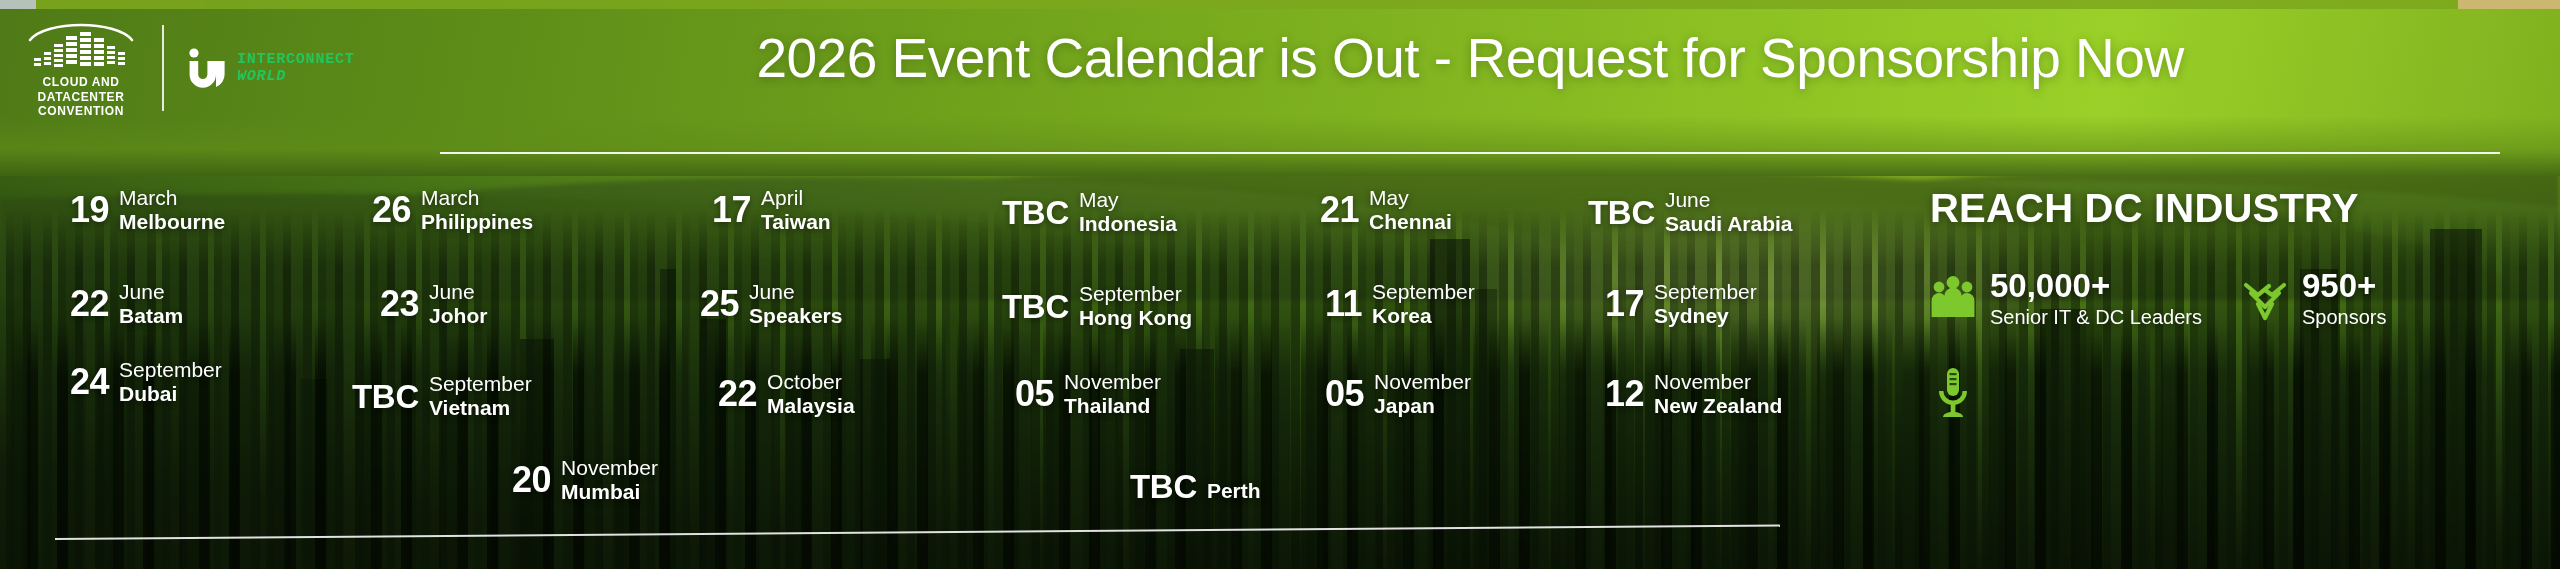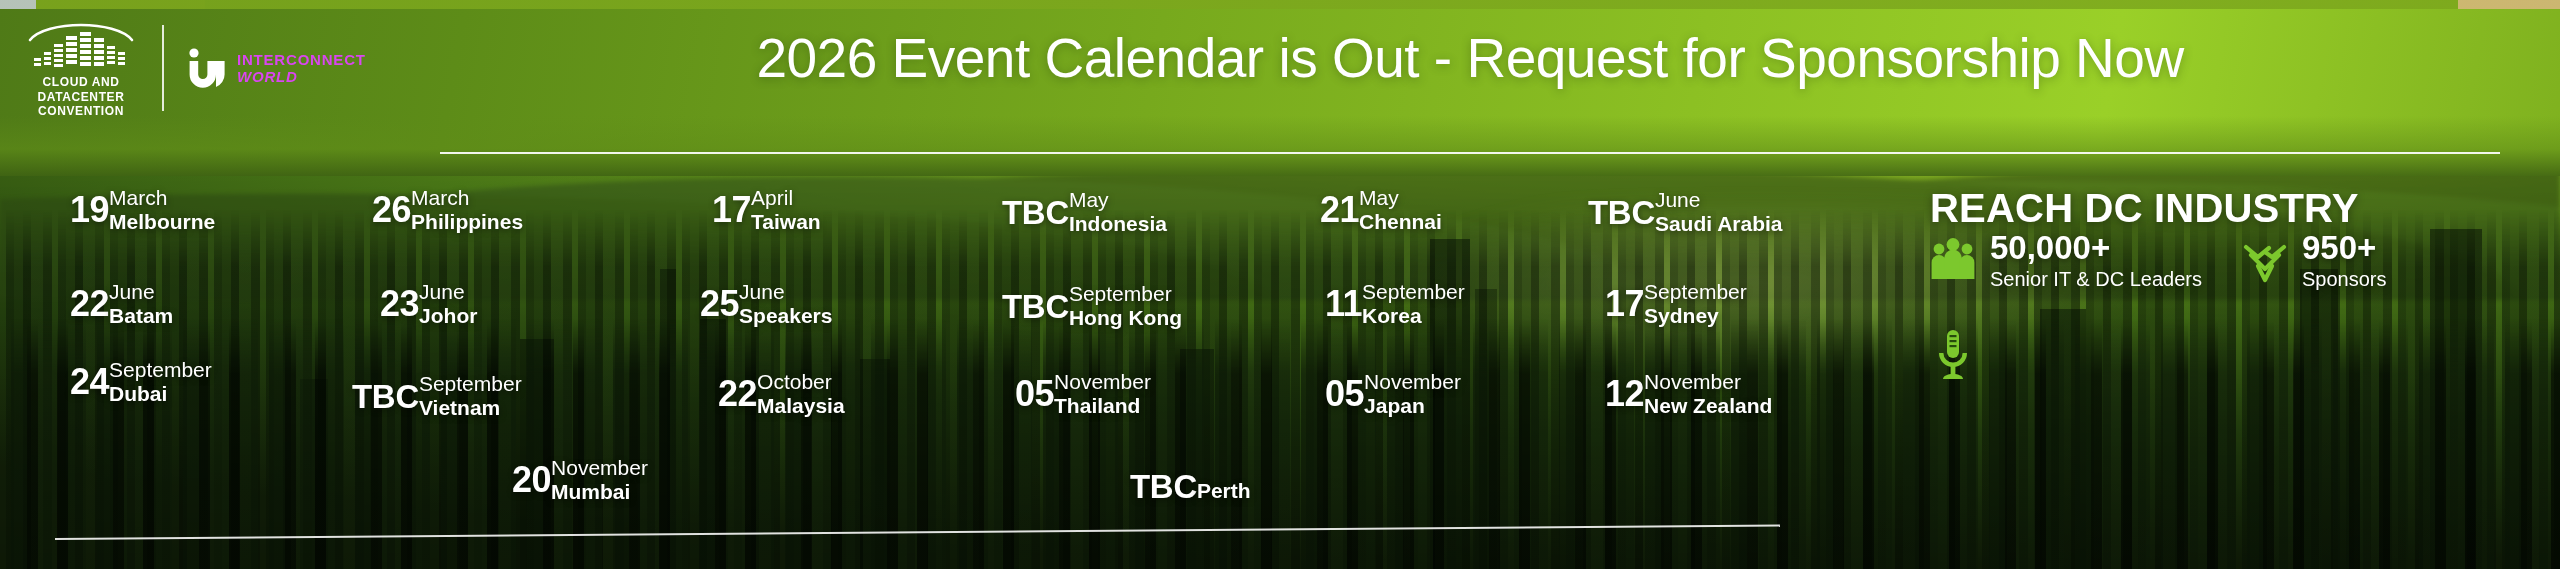--- a/index.html
+++ b/index.html
@@ -77,51 +77,51 @@
     opacity:.85;
   }
   
   .logo-lockup{position:absolute;left:22px;top:18px;display:flex;align-items:center;gap:22px;z-index:6;}
   .cdc-logo{display:flex;flex-direction:column;align-items:center;width:118px;}
   .cdc-mark{width:110px;height:52px;display:block;}
   .cdc-words{margin-top:5px;text-align:center;color:#fff;font-weight:700;font-size:12px;line-height:1.22;letter-spacing:.6px;}
   .divider-v{width:2px;height:86px;background:rgba(255,255,255,.85);}
   .iw-logo{display:flex;align-items:center;gap:9px;}
   .iw-mark{width:42px;height:44px;display:block;}
-  .iw-words{color:#d946ef;font-weight:700;font-size:15px;line-height:1.14;letter-spacing:.8px;}
+  .iw-words{color:#22c55e;font-weight:700;font-size:15px;line-height:1.14;letter-spacing:.8px;font-family:Liberation Mono, monospace;}
   .iw-words .l2{font-style:italic;}
   
   .headline{
     position:absolute;left:440px;top:30px;right:60px;
     color:#fff;font-weight:400;font-size:55px;line-height:1.04;
     letter-spacing:-.5px;white-space:nowrap;text-align:center;
     text-shadow:0 2px 10px rgba(30,55,8,.35);
   }
   .head-rule{
     position:absolute;left:440px;right:60px;top:152px;height:2px;
     background:rgba(255,255,255,.92);
   }
   
   .calendar{position:absolute;left:0;top:178px;width:1870px;height:340px;z-index:5;}
-  .ev{position:absolute;display:flex;align-items:center;color:#fff;white-space:nowrap;}
+  .ev{position:absolute;display:flex;align-items:center;gap:10px;color:#fff;white-space:nowrap;}
   .ev .day{font-weight:700;font-size:36px;line-height:1;letter-spacing:-.5px;
            text-shadow:0 2px 6px rgba(0,0,0,.45);}
   .ev .day.tbc{font-size:33px;letter-spacing:-.3px;}
   .ev .meta{font-weight:700;font-size:21px;line-height:1.16;text-shadow:0 2px 6px rgba(0,0,0,.5);}
   .ev .meta .mon{display:block;font-weight:400;}
   .ev .meta .loc{display:block;font-weight:700;}
   .ev.inline .meta{font-size:21px;}
   .bottom-rule{
     position:absolute;left:55px;width:1725px;top:538px;height:2px;
     background:rgba(255,255,255,.88);transform:rotate(-.45deg);transform-origin:left center;z-index:5;
   }
   
   .reach{position:absolute;left:1930px;top:186px;width:600px;z-index:6;color:#fff;}
   .reach-title{font-weight:700;font-size:40px;letter-spacing:.2px;text-shadow:0 2px 8px rgba(0,0,0,.4);}
-  .stats{display:grid;grid-template-columns:312px 288px;row-gap:38px;}
+  .stats{margin-top:38px;display:grid;grid-template-columns:312px 288px;row-gap:38px;}
   .stat{display:flex;align-items:center;gap:14px;}
   .stat .ic{flex:0 0 auto;width:46px;height:52px;display:block;}
   .stat .txt .big{font-weight:700;font-size:33px;line-height:1.02;text-shadow:0 2px 6px rgba(0,0,0,.45);}
   .stat .txt .sm{font-weight:400;font-size:20px;line-height:1.2;margin-top:2px;text-shadow:0 2px 6px rgba(0,0,0,.5);}
 </style>
 </head>
 <body>
 
 <div class="banner">
 

